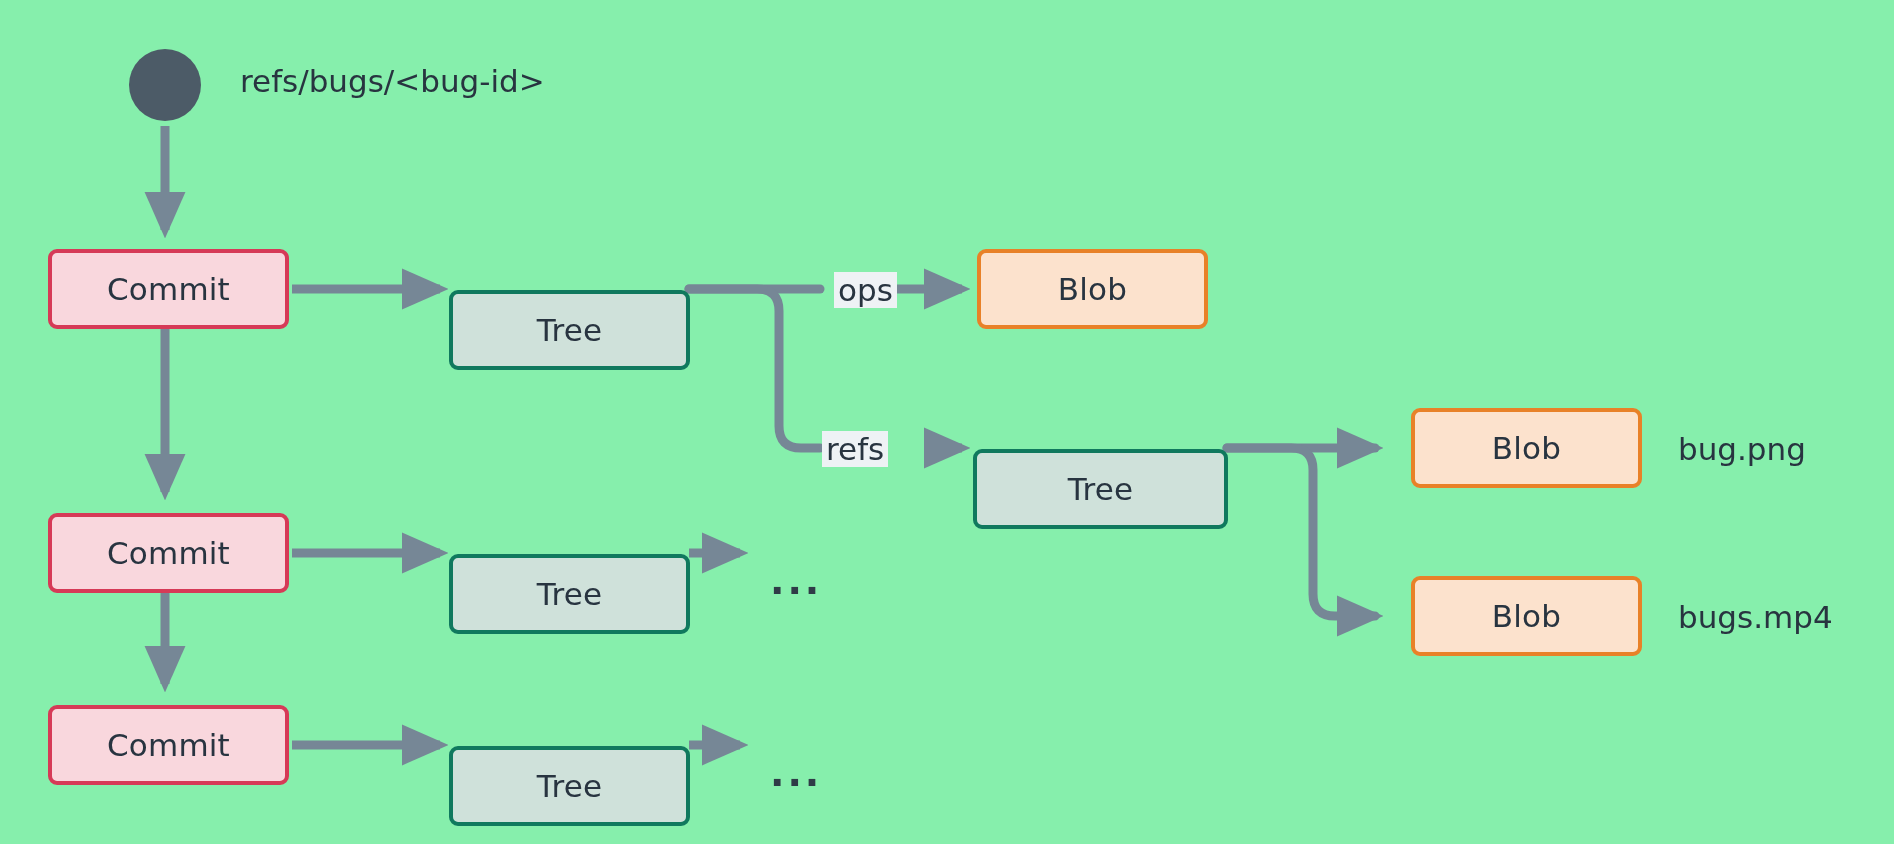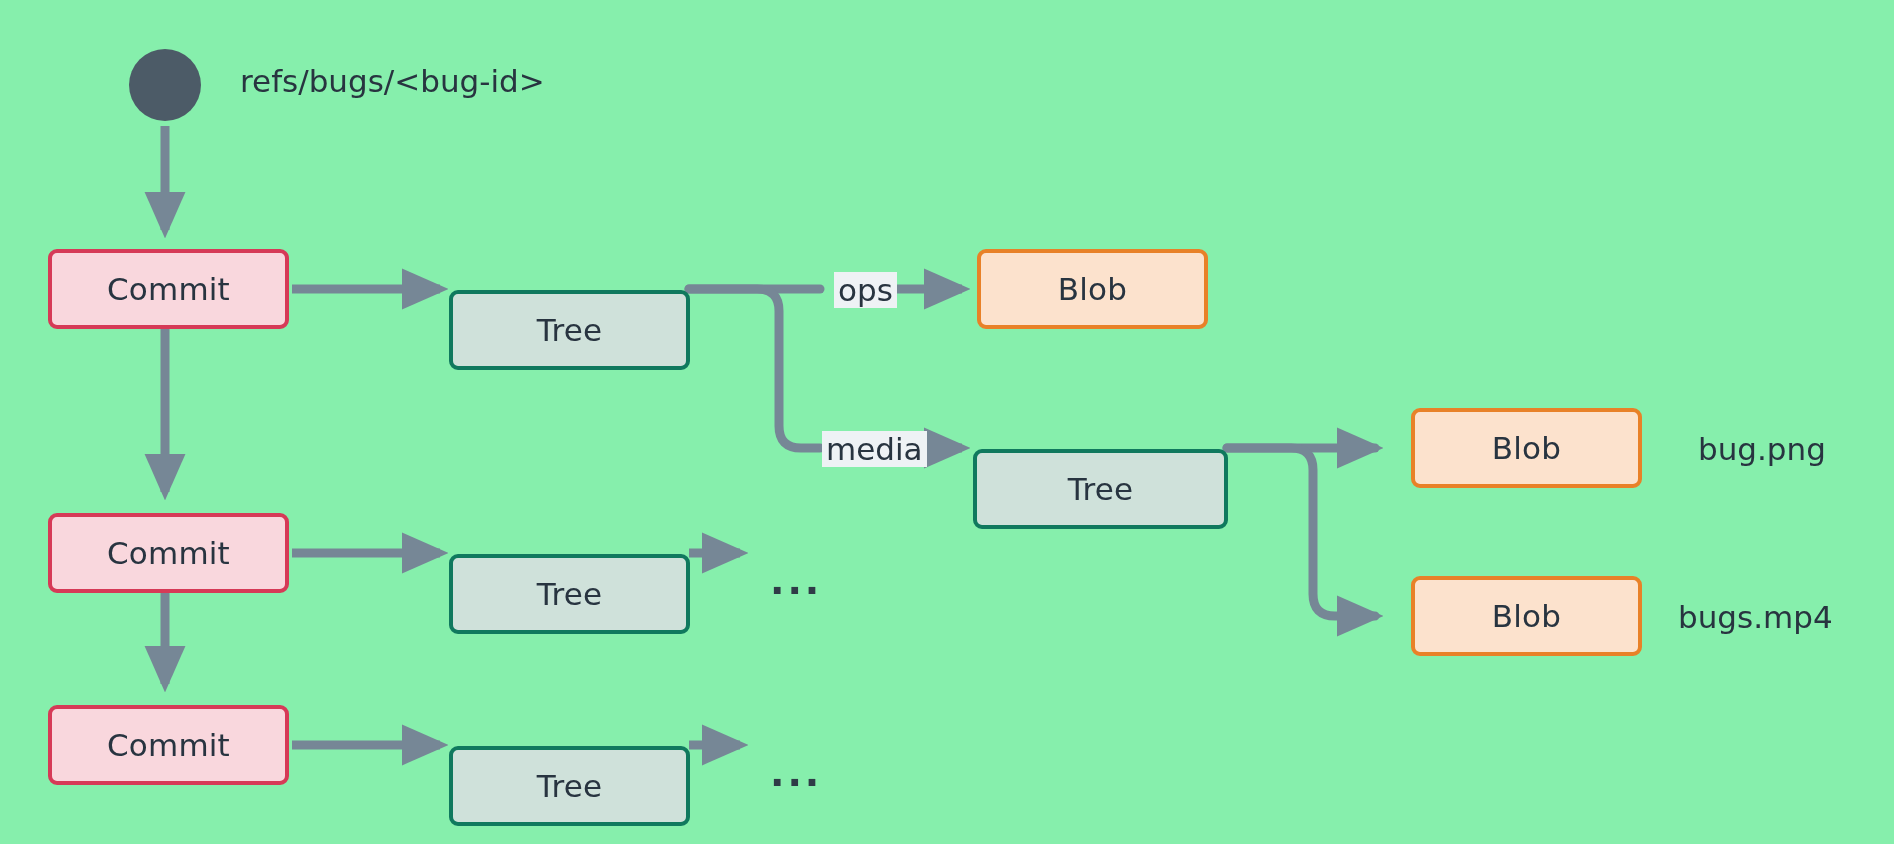--- a/index.html
+++ b/index.html
@@ -150,21 +150,21 @@
     <span>Blob</span>
   </div>
   <div class="node node-blob" style="left:1411px; top:408px; width:231px; height:80px;">
     <span>Blob</span>
   </div>
   <div class="node node-blob" style="left:1411px; top:576px; width:231px; height:80px;">
     <span>Blob</span>
   </div>
 
   <div class="edge-label" style="left:822px; top:272px;margin-left:12px;">ops</div>
-  <div class="edge-label" style="left:822px; top:431px;">media</div>
+  <div class="edge-label" style="left:822px; top:431px;">refs</div>
 
-  <div class="plain-label" style="left:1678px; top:431px;margin-left:20px;">bug.png</div>
+  <div class="plain-label" style="left:1678px; top:431px;">bug.png</div>
   <div class="plain-label" style="left:1678px; top:599px;">bugs.mp4</div>
 
   <div class="ellipsis" style="left:770px; top:562px;">...</div>
   <div class="ellipsis" style="left:770px; top:754px;">...</div>
 
 </div>
 
 </body></html>

